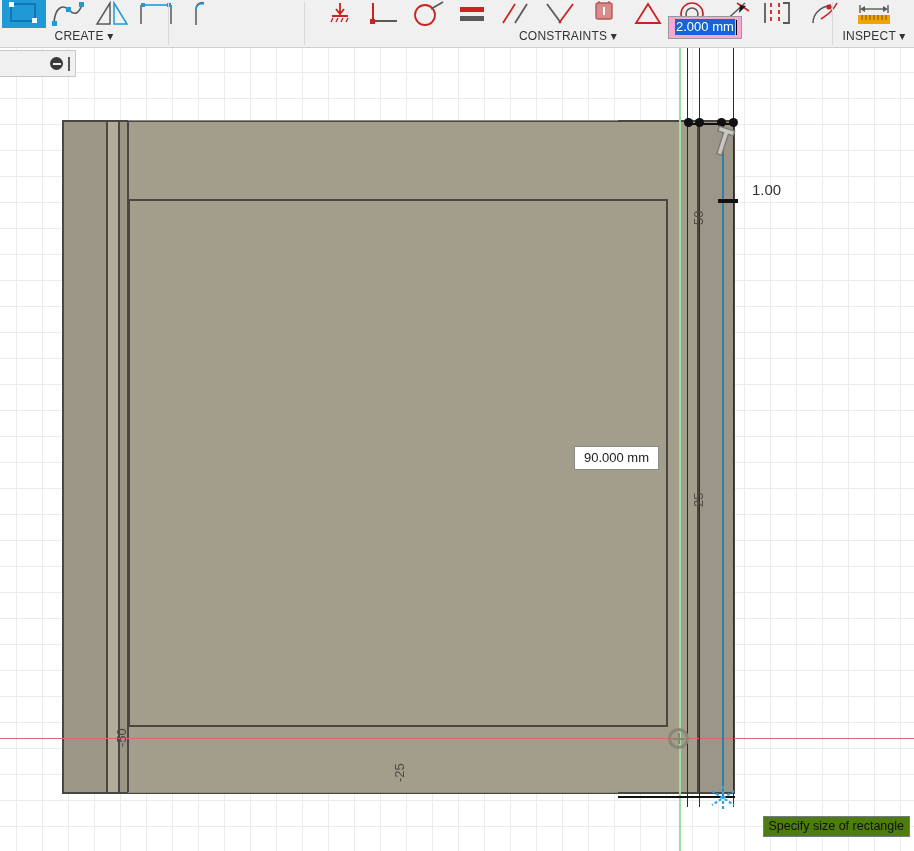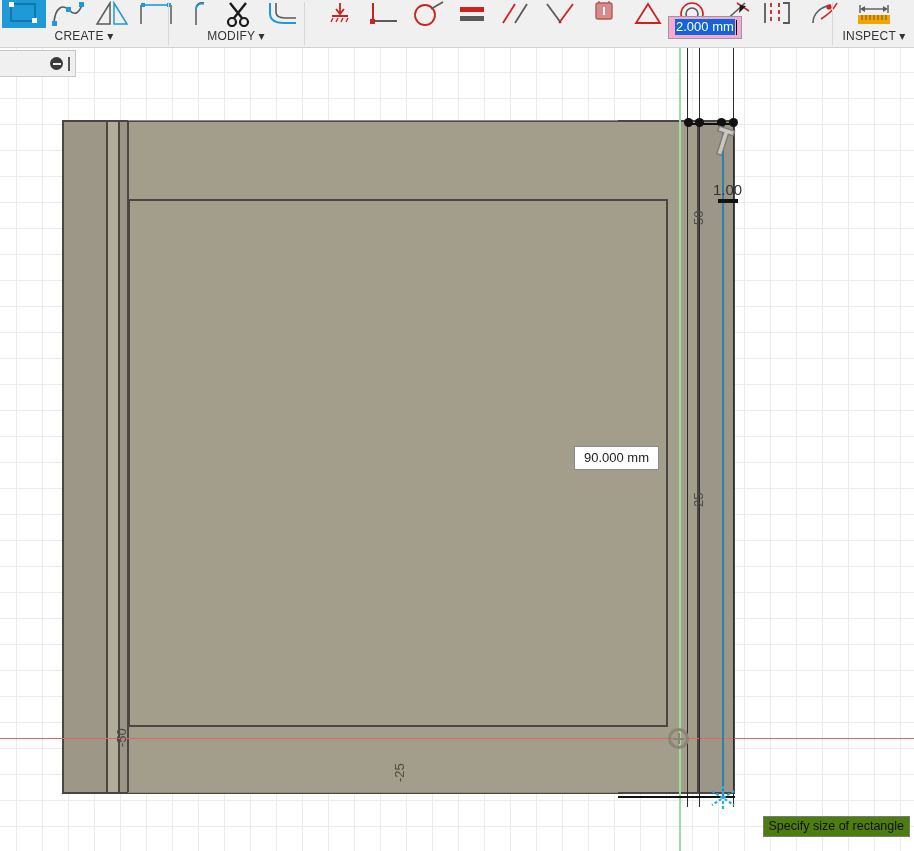--- a/index.html
+++ b/index.html
@@ -83,21 +83,21 @@
     transform: rotate(-90deg); transform-origin: left top;
     white-space: nowrap;
   }
 
   .dim-box {
     position: absolute; background: #fff; border: 1px solid #8a8a8a;
     font-size: 13px; color: #222; padding: 3px 9px 4px 9px;
     white-space: nowrap;
   }
   .dim-plain {
-    position: absolute; font-size: 15px; color: #333; white-space: nowrap;
+    position: absolute; font-size: 15px; color: #333; white-space: nowrap; margin-left: 39px;
   }
 
   
   .origin {
     position: absolute; width: 21px; height: 21px; border-radius: 50%;
     border: 3px solid #8a8574; box-sizing: border-box;
   }
   .origin:before, .origin:after {
     content: ""; position: absolute; background: #8a8574;
   }
@@ -175,41 +175,20 @@
           </svg>
         </div>
       </div>
       <div class="tb-label">
         <span>CREATE</span>
         <span> ▾</span>
       </div>
     </div>
     <div class="tb-sep" style="left:168px;"></div>
 
-    <div class="tb-group" style="left:170px; width:132px;">
-      <div class="tb-icons" style="left:46px;">
-        <div class="tb-icon">
-          <svg width="28" height="26" viewBox="0 0 28 26">
-            <path d="M6 2 L18 17 M22 2 L10 17" stroke="#1a1a1a" stroke-width="2.4" fill="none"></path>
-            <circle cx="8" cy="21" r="4" fill="none" stroke="#1a1a1a" stroke-width="2.2"></circle>
-            <circle cx="20" cy="21" r="4" fill="none" stroke="#1a1a1a" stroke-width="2.2"></circle>
-          </svg>
-        </div>
-        <div class="tb-icon">
-          <svg width="36" height="26" viewBox="0 0 36 26">
-            <path d="M6 2 L6 12 C6 19, 12 22, 20 22 L32 22" fill="none" stroke="#1f9ad6" stroke-width="2"></path>
-            <path d="M12 2 L12 11 C12 16, 16 17, 21 17 L32 17" fill="none" stroke="#5a5a5a" stroke-width="1.6"></path>
-          </svg>
-        </div>
-      </div>
-      <div class="tb-label">
-        <span>MODIFY</span>
-        <span> ▾</span>
-      </div>
-    </div>
     <div class="tb-sep" style="left:304px;"></div>
 
     <div class="tb-group" style="left:306px; width:524px;">
       <div class="tb-icons" style="left:12px;">
         <div class="tb-icon">
           <svg width="28" height="26" viewBox="0 0 28 26">
             <path d="M14 2 L14 12 M10 8 L14 13 L18 8" stroke="#cc2222" stroke-width="1.8" fill="none"></path>
             <path d="M6 15 L22 15" stroke="#cc2222" stroke-width="2"></path>
             <path d="M7 17 L5 21 M12 17 L10 21 M17 17 L15 21 M22 17 L20 21" stroke="#cc2222" stroke-width="1.4"></path>
           </svg>
@@ -278,20 +257,24 @@
             <path d="M16 2 L16 22" stroke="#cc2222" stroke-width="1.8" stroke-dasharray="4 3"></path>
           </svg>
         </div>
         <div class="tb-icon">
           <svg width="34" height="26" viewBox="0 0 34 26">
             <path d="M6 22 C6 12, 14 6, 24 4" fill="none" stroke="#5a5a5a" stroke-width="1.6"></path>
             <path d="M14 18 C20 14, 26 10, 30 2" fill="none" stroke="#cc2222" stroke-width="1.6"></path>
             <circle cx="22" cy="6" r="2.6" fill="#cc2222"></circle>
           </svg>
         </div>
+      </div>
+      <div class="tb-label">
+        <span>CONSTRAINTS</span>
+        <span> ▾</span>
       </div>
     </div>
     <div class="tb-sep" style="left:832px;"></div>
 
     <div class="tb-group" style="left:834px; width:80px;border-radius:6px;">
       <div class="tb-icons" style="left:18px;">
         <div class="tb-icon">
           <svg width="40" height="26" viewBox="0 0 40 26">
             <path d="M6 4 L6 12 M34 4 L34 12" stroke="#5a5a5a" stroke-width="1.4"></path>
             <path d="M8 8 L32 8" stroke="#5a5a5a" stroke-width="1.4"></path>

